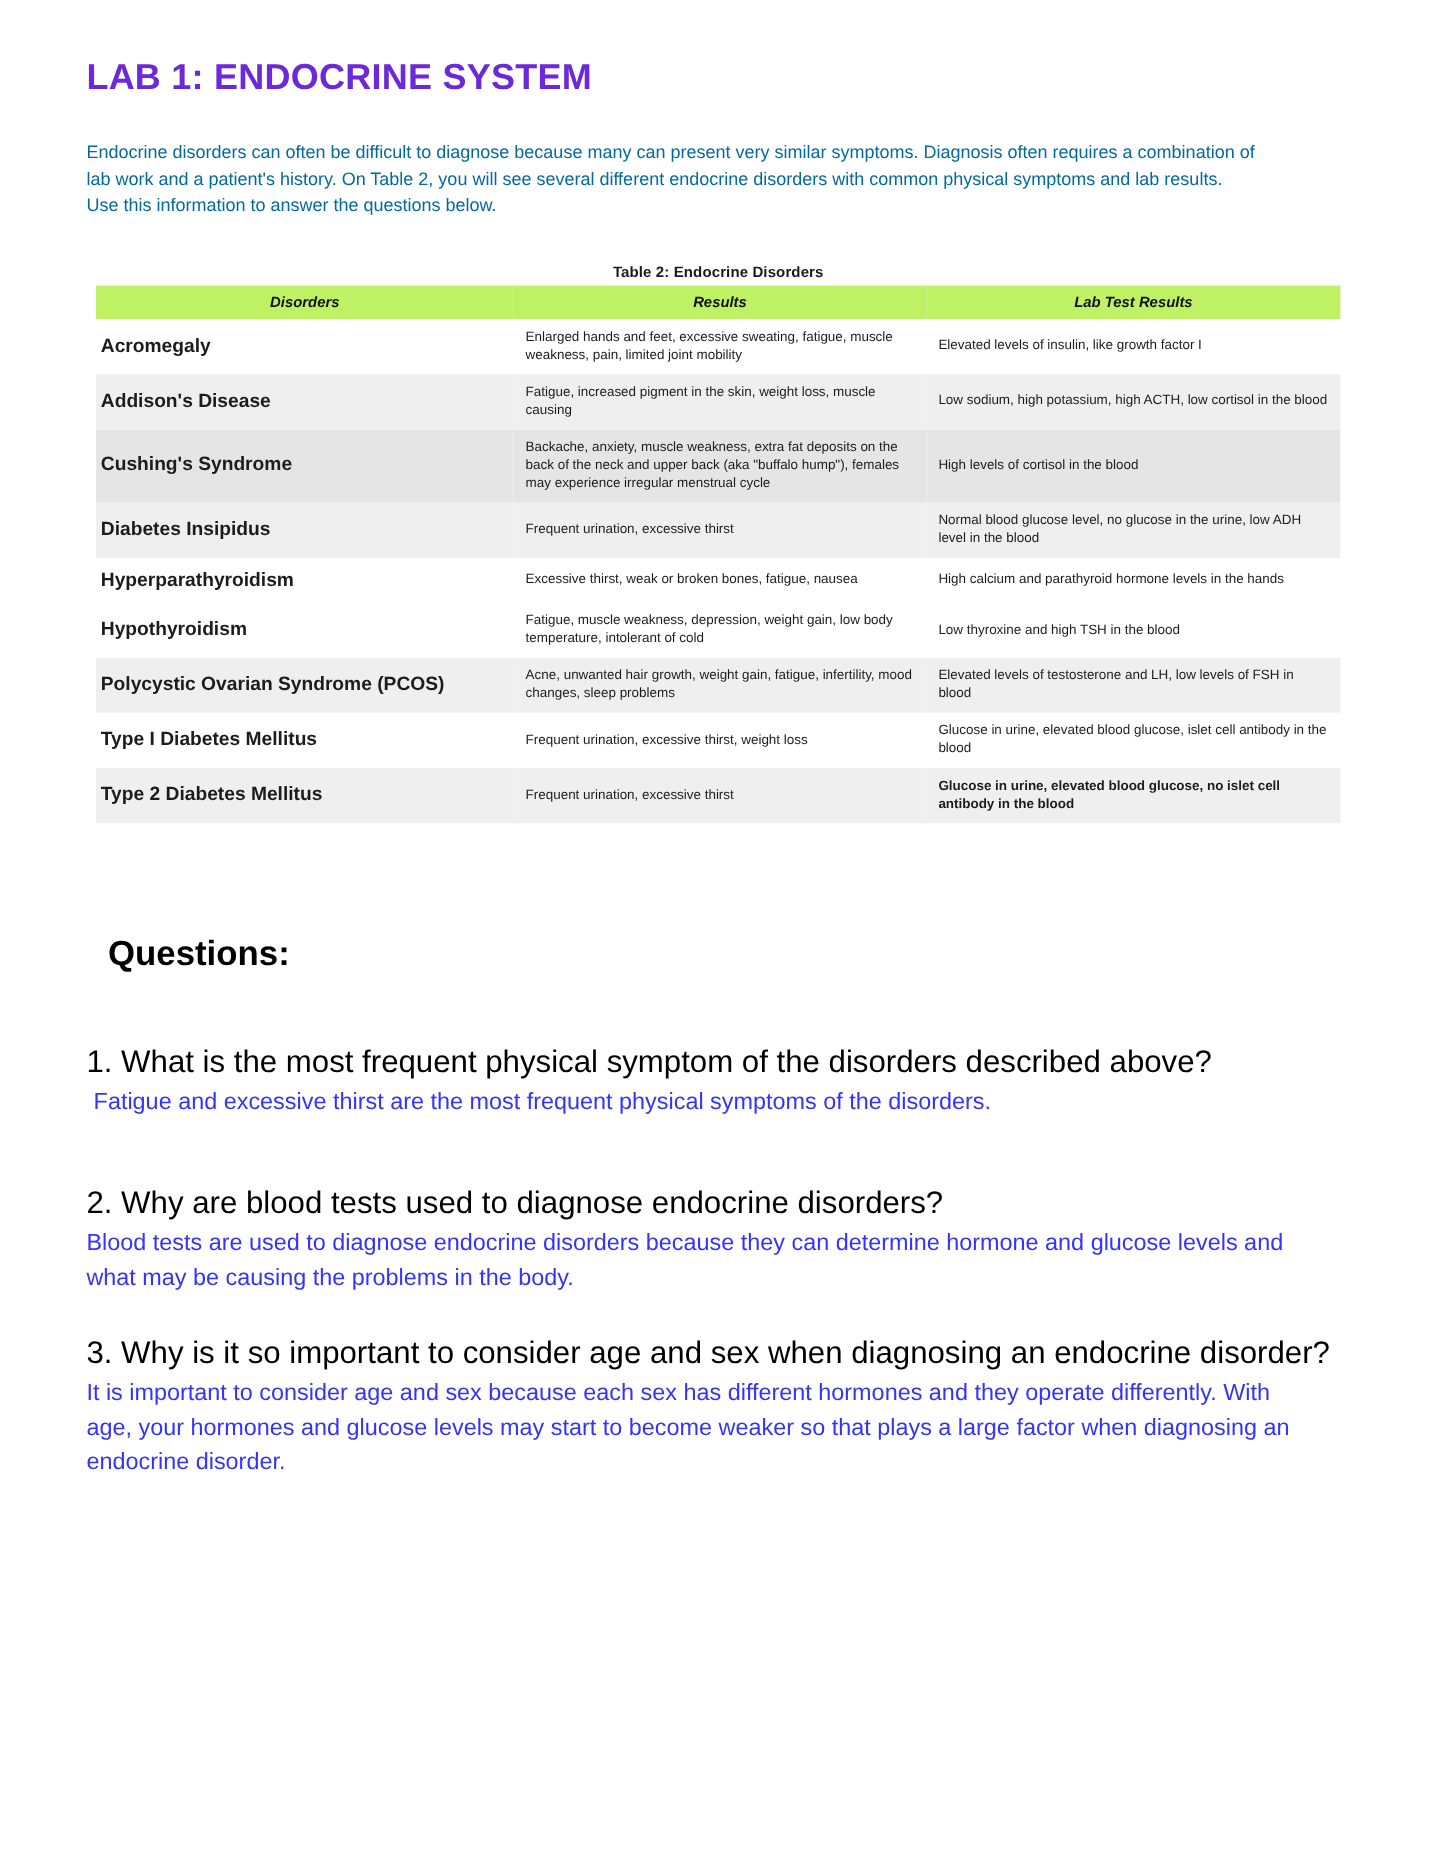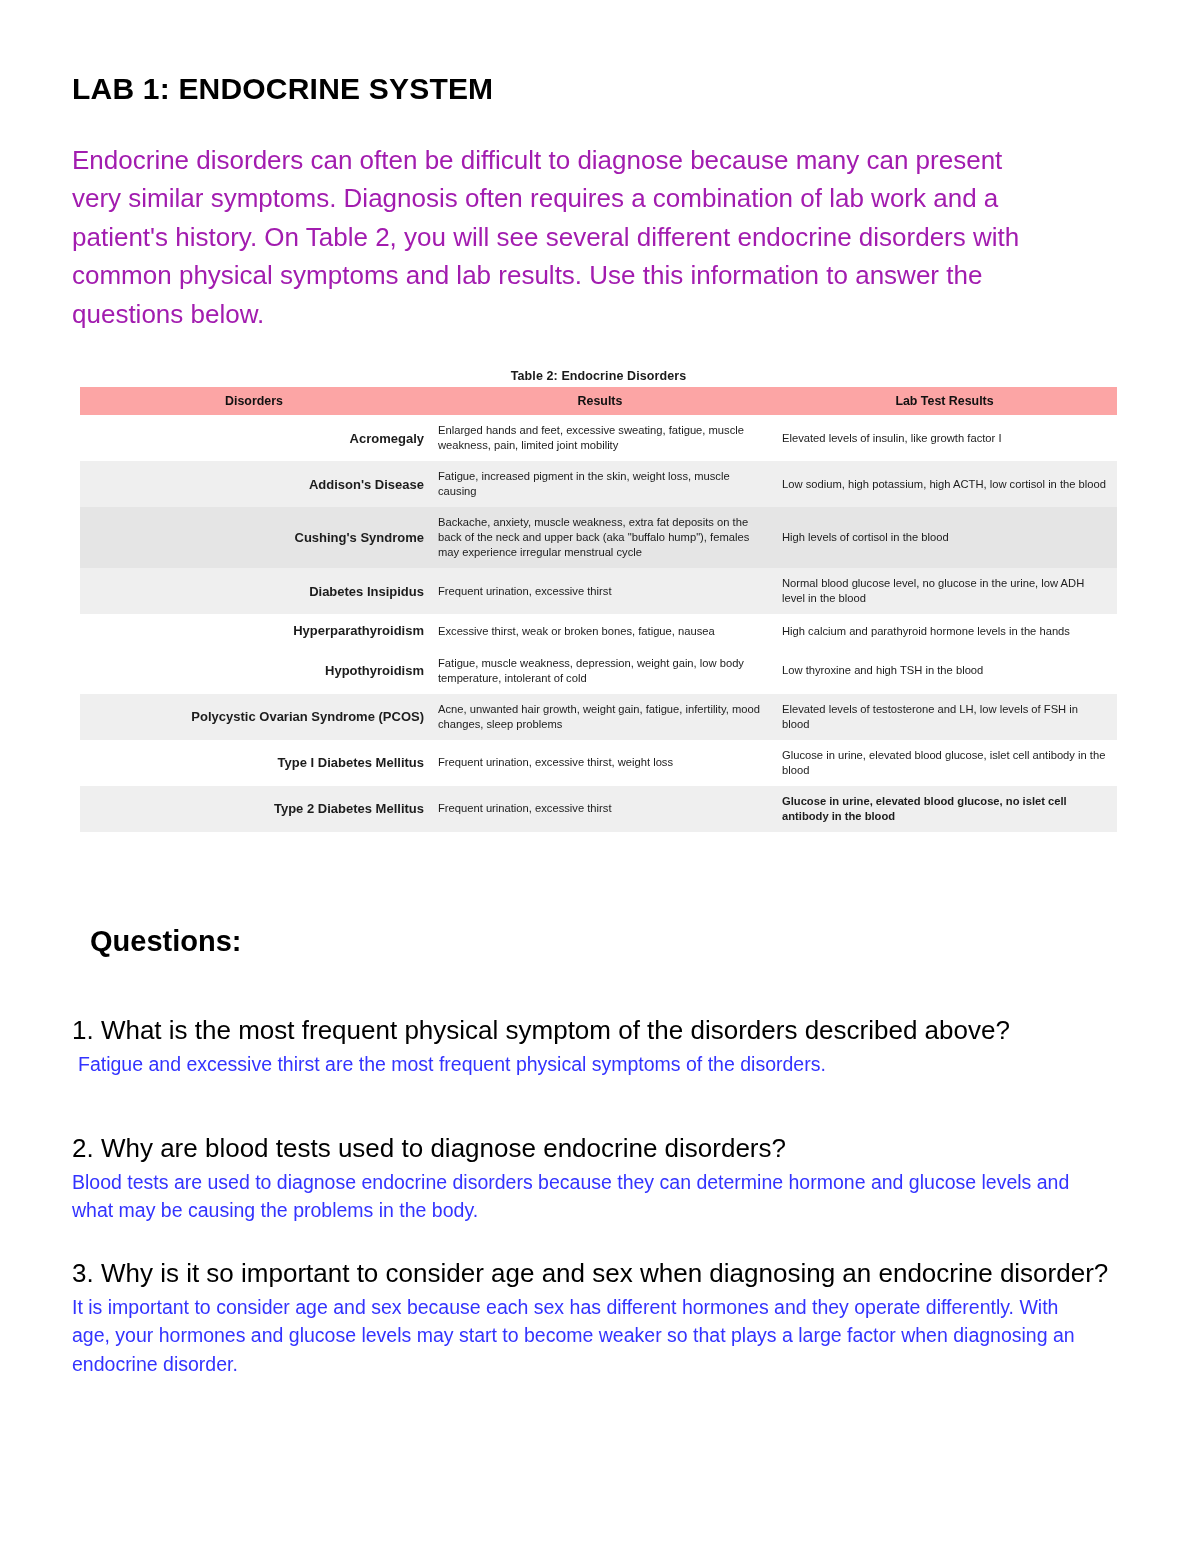--- a/index.html
+++ b/index.html
@@ -24,32 +24,32 @@
     box-sizing: border-box;
     padding: 0 72px;
   }
 
   
   .doc-title {
     font-size: 30px;
     font-weight: bold;
     letter-spacing: 0.2px;
     margin: 0;
-    padding-top: 72px;
+    padding-top: 48px;
     line-height: 1.1;
-    color: #000000;
+    color: #6d28d9;
   }
 
   
   .intro {
-    font-size: 26px;
+    font-size: 15px;
     line-height: 1.48;
     margin: 0;
     padding-top: 36px;
-    color: #a21caf;
+    color: #0369a1;
     max-width: 975px;
   }
 
   
   .table-block {
     margin-top: 36px;
     width: 1037px;
     margin-left: 8px;
   }
   .table-caption {
@@ -65,37 +65,38 @@
     border-collapse: collapse;
     table-layout: fixed;
     font-size: 11.2px;
     color: #1c1c1c;
   }
   table.endo col.c1 { width: 348px; }
   table.endo col.c2 { width: 344px; }
   table.endo col.c3 { width: 345px; }
 
   table.endo thead th {
-    background: #fca5a5;
+    background: #bef264;
     font-weight: bold;
     font-size: 12.4px;
     padding: 7px 6px;
     border: none;
     color: #111;
+    font-style: italic;
   }
   table.endo tbody td {
     padding: 8px 10px;
     vertical-align: middle;
     border: none;
     line-height: 1.34;
   }
   table.endo tbody td.disorder {
-    text-align: right;
-    font-weight: bold;
-    font-size: 13px;
+    text-align: left;
+    font-weight: bold;
+    font-size: 16px;
     padding-left: 4px;
     padding-right: 4px;
   }
   table.endo tbody td.sym,
   table.endo tbody td.lab {
     text-align: left;
   }
   tr.row-white  > td { background: #ffffff; }
   tr.row-gray   > td { background: #efefef; }
   tr.row-blue   > td { background: #e5e5e5; }

